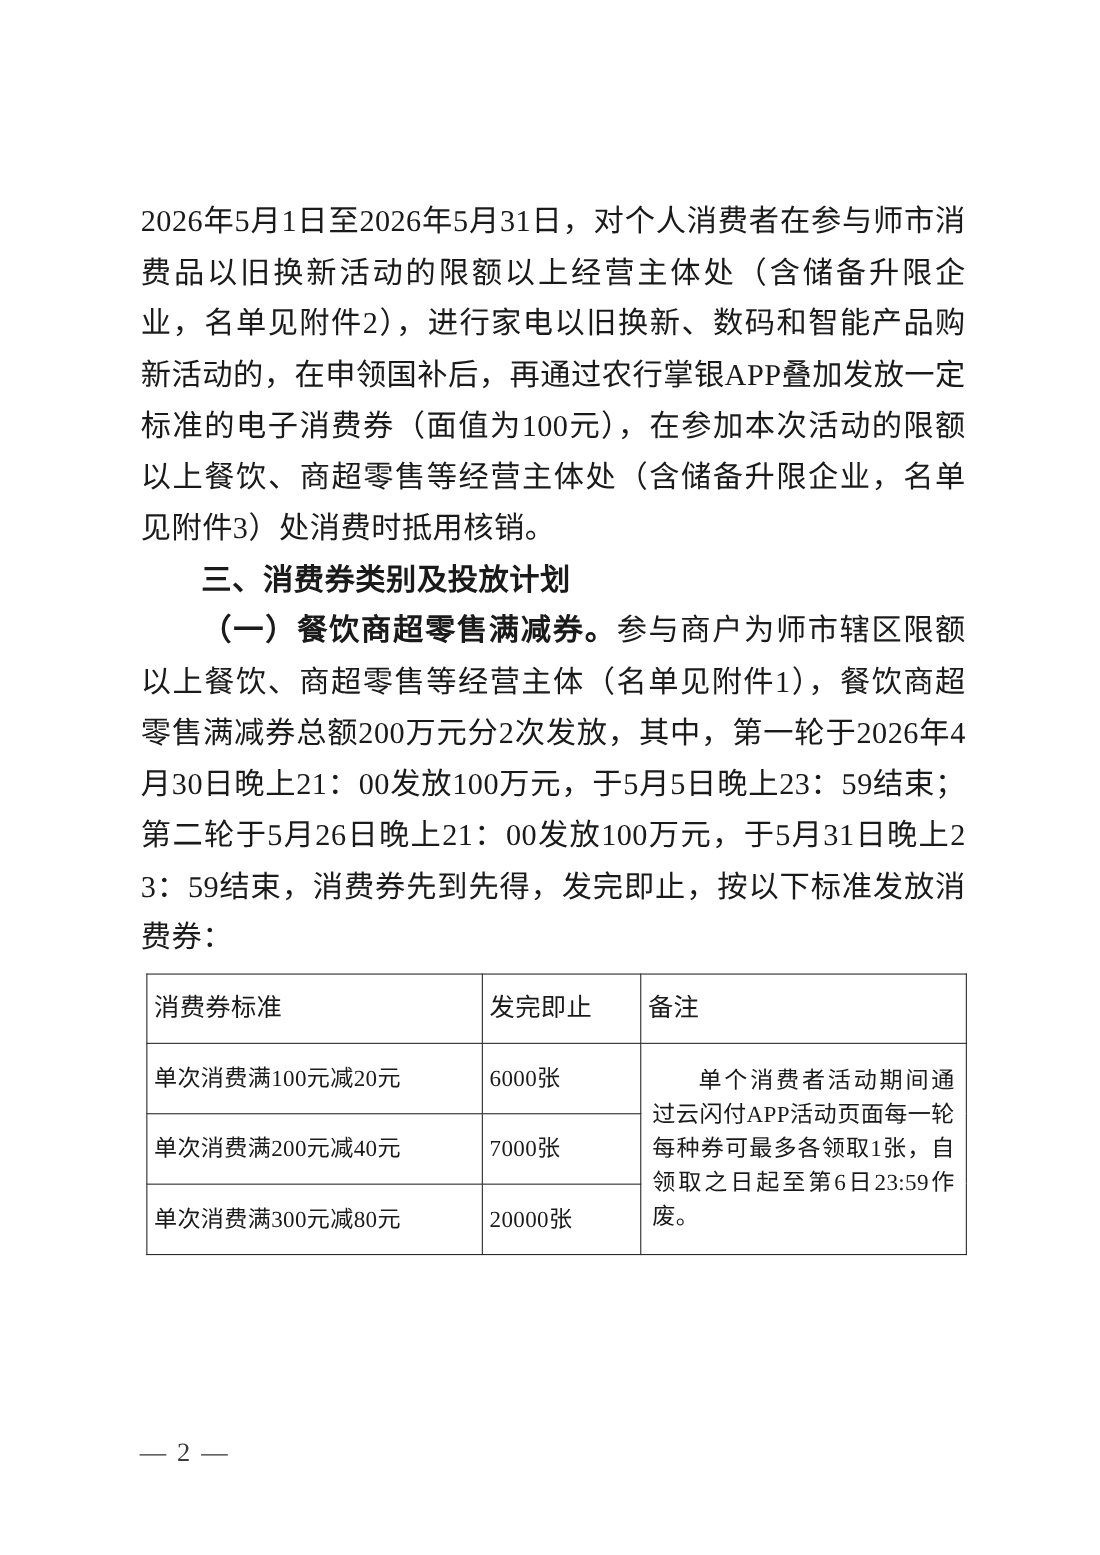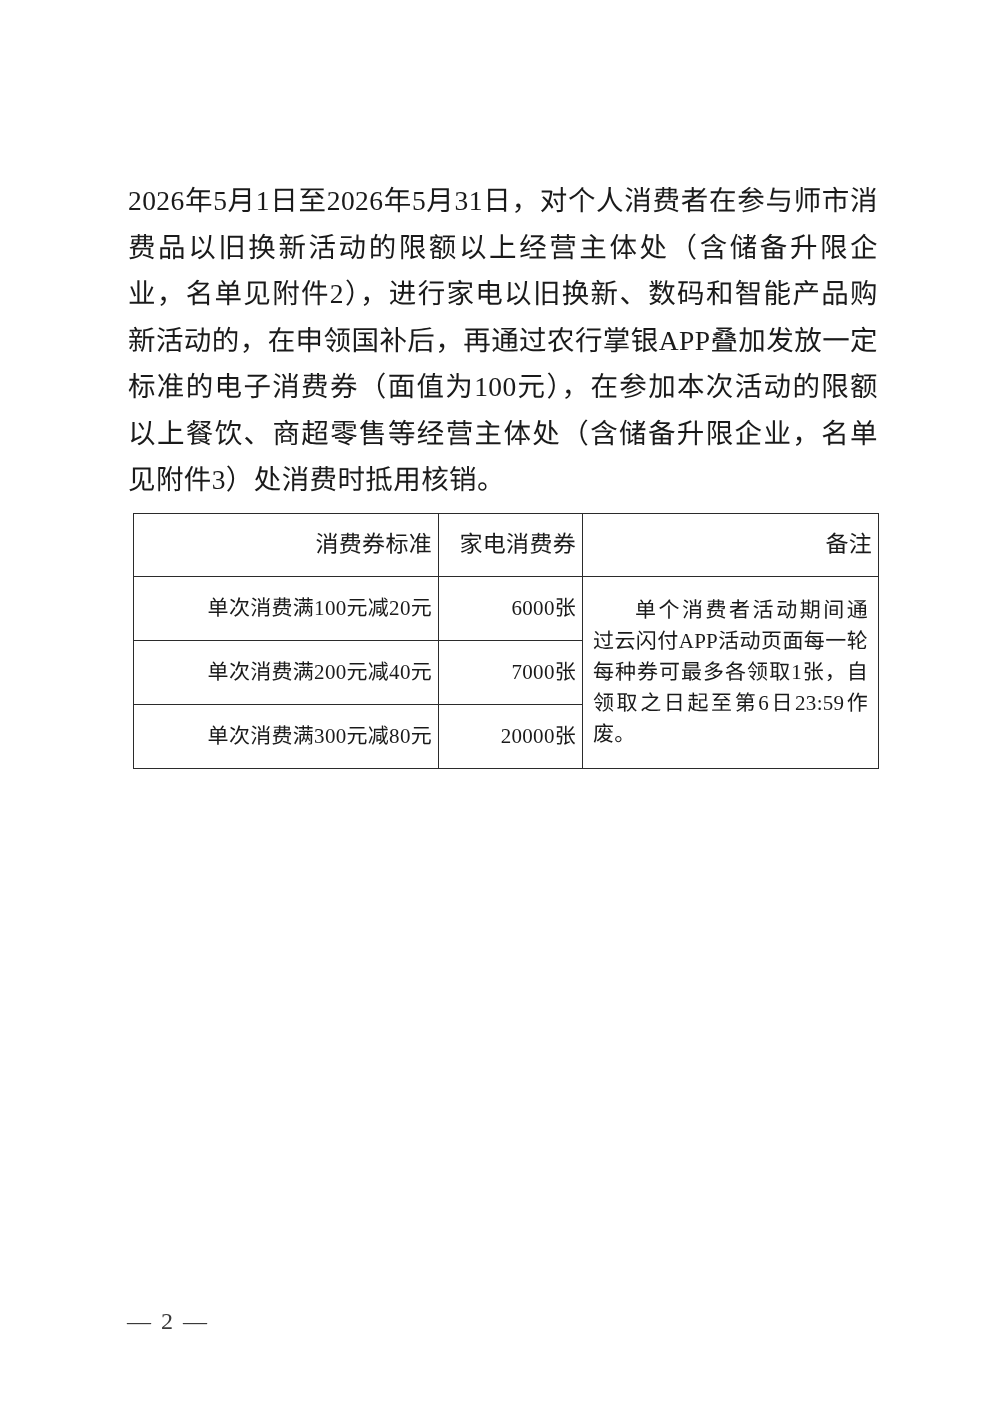--- a/index.html
+++ b/index.html
@@ -73,21 +73,21 @@
     width: 745px;
   }
   table.coupon-table {
     border-collapse: collapse;
     width: 745px;
     table-layout: fixed;
   }
   table.coupon-table td,
   table.coupon-table th {
     border: 1px solid #2b2b2b;
-    text-align: right;
+    text-align: left;
     vertical-align: middle;
     font-weight: normal;
     font-size: 21px;
     line-height: 32px;
     padding: 0 6px;
     font-family: "Liberation Serif", "DejaVu Serif", serif;
     letter-spacing: 0.3px;
   }
   table.coupon-table th {
     height: 62px;
@@ -131,33 +131,35 @@
   }
 </style>
 </head>
 <body>
 
 <div class="page">
   <div class="content">
 
     <p class="para">2026年5月1日至2026年5月31日，对个人消费者在参与师市消费品以旧换新活动的限额以上经营主体处（含储备升限企业，名单见附件2），进行家电以旧换新、数码和智能产品购新活动的，在申领国补后，再通过农行掌银APP叠加发放一定标准的电子消费券（面值为100元），在参加本次活动的限额以上餐饮、商超零售等经营主体处（含储备升限企业，名单见附件3）处消费时抵用核销。</p>
 
+    <p class="heading-1">三、消费券类别及投放计划</p>
 
+    <p class="para indent"><span class="lead">（一）餐饮商超零售满减券。</span><span>参与商户为师市辖区限额以上餐饮、商超零售等经营主体（名单见附件1），餐饮商超零售满减券总额200万元分2次发放，其中，第一轮于2026年4月30日晚上21：00发放100万元，于5月5日晚上23：59结束；第二轮于5月26日晚上21：00发放100万元，于5月31日晚上23：59结束，消费券先到先得，发完即止，按以下标准发放消费券：</span></p>
 
     <div class="table-wrap">
       <table class="coupon-table">
         <colgroup>
           <col class="c1">
           <col class="c2">
           <col class="c3">
         </colgroup>
         <thead>
           <tr>
             <th>消费券标准</th>
-            <th>家电消费券</th>
+            <th>发完即止</th>
             <th>备注</th>
           </tr>
         </thead>
         <tbody>
           <tr>
             <td class="std">单次消费满100元减20元</td>
             <td class="qty">6000张</td>
             <td class="remark" rowspan="3">单个消费者活动期间通过云闪付APP活动页面每一轮每种券可最多各领取1张，自领取之日起至第6日23:59作废。</td>
           </tr>
           <tr>

